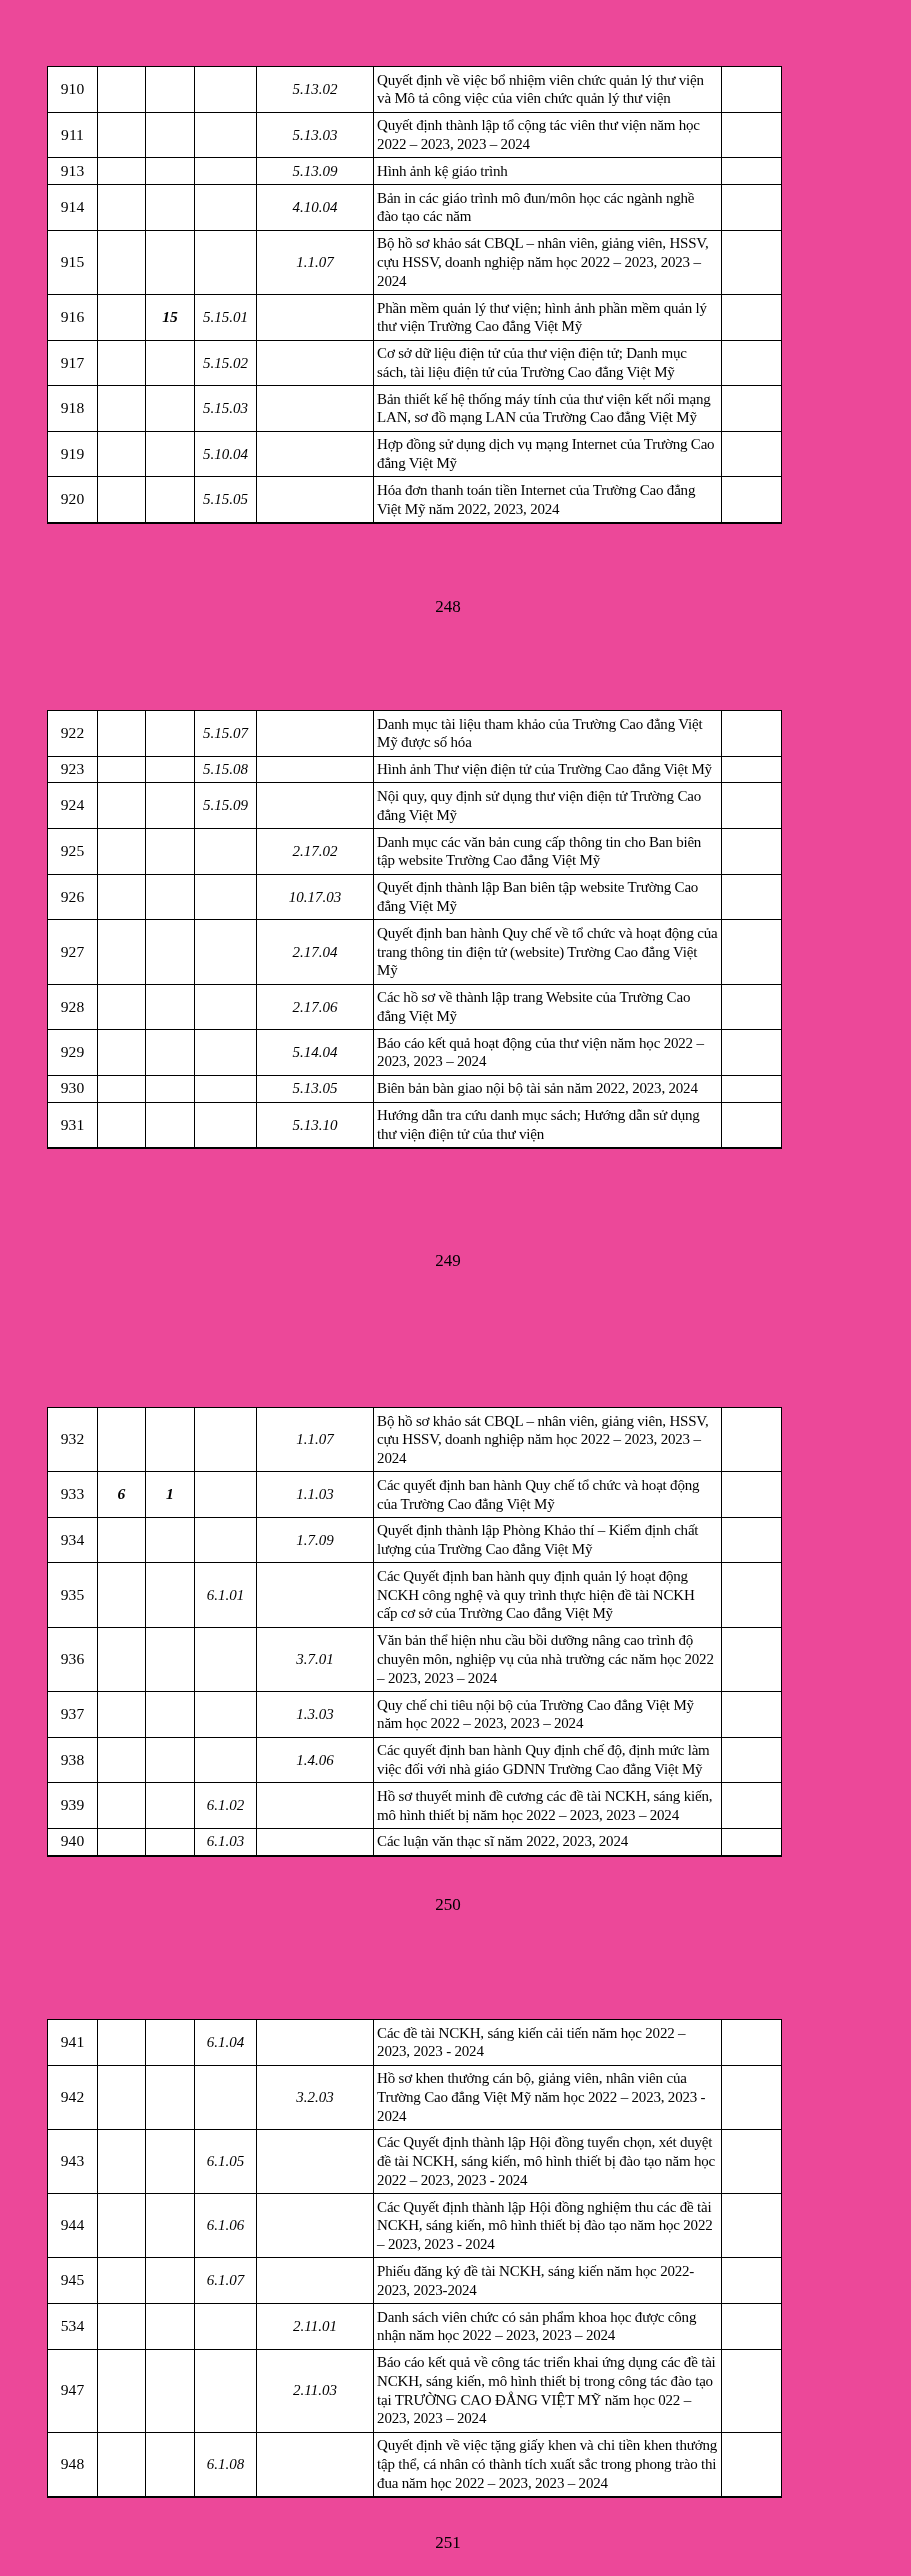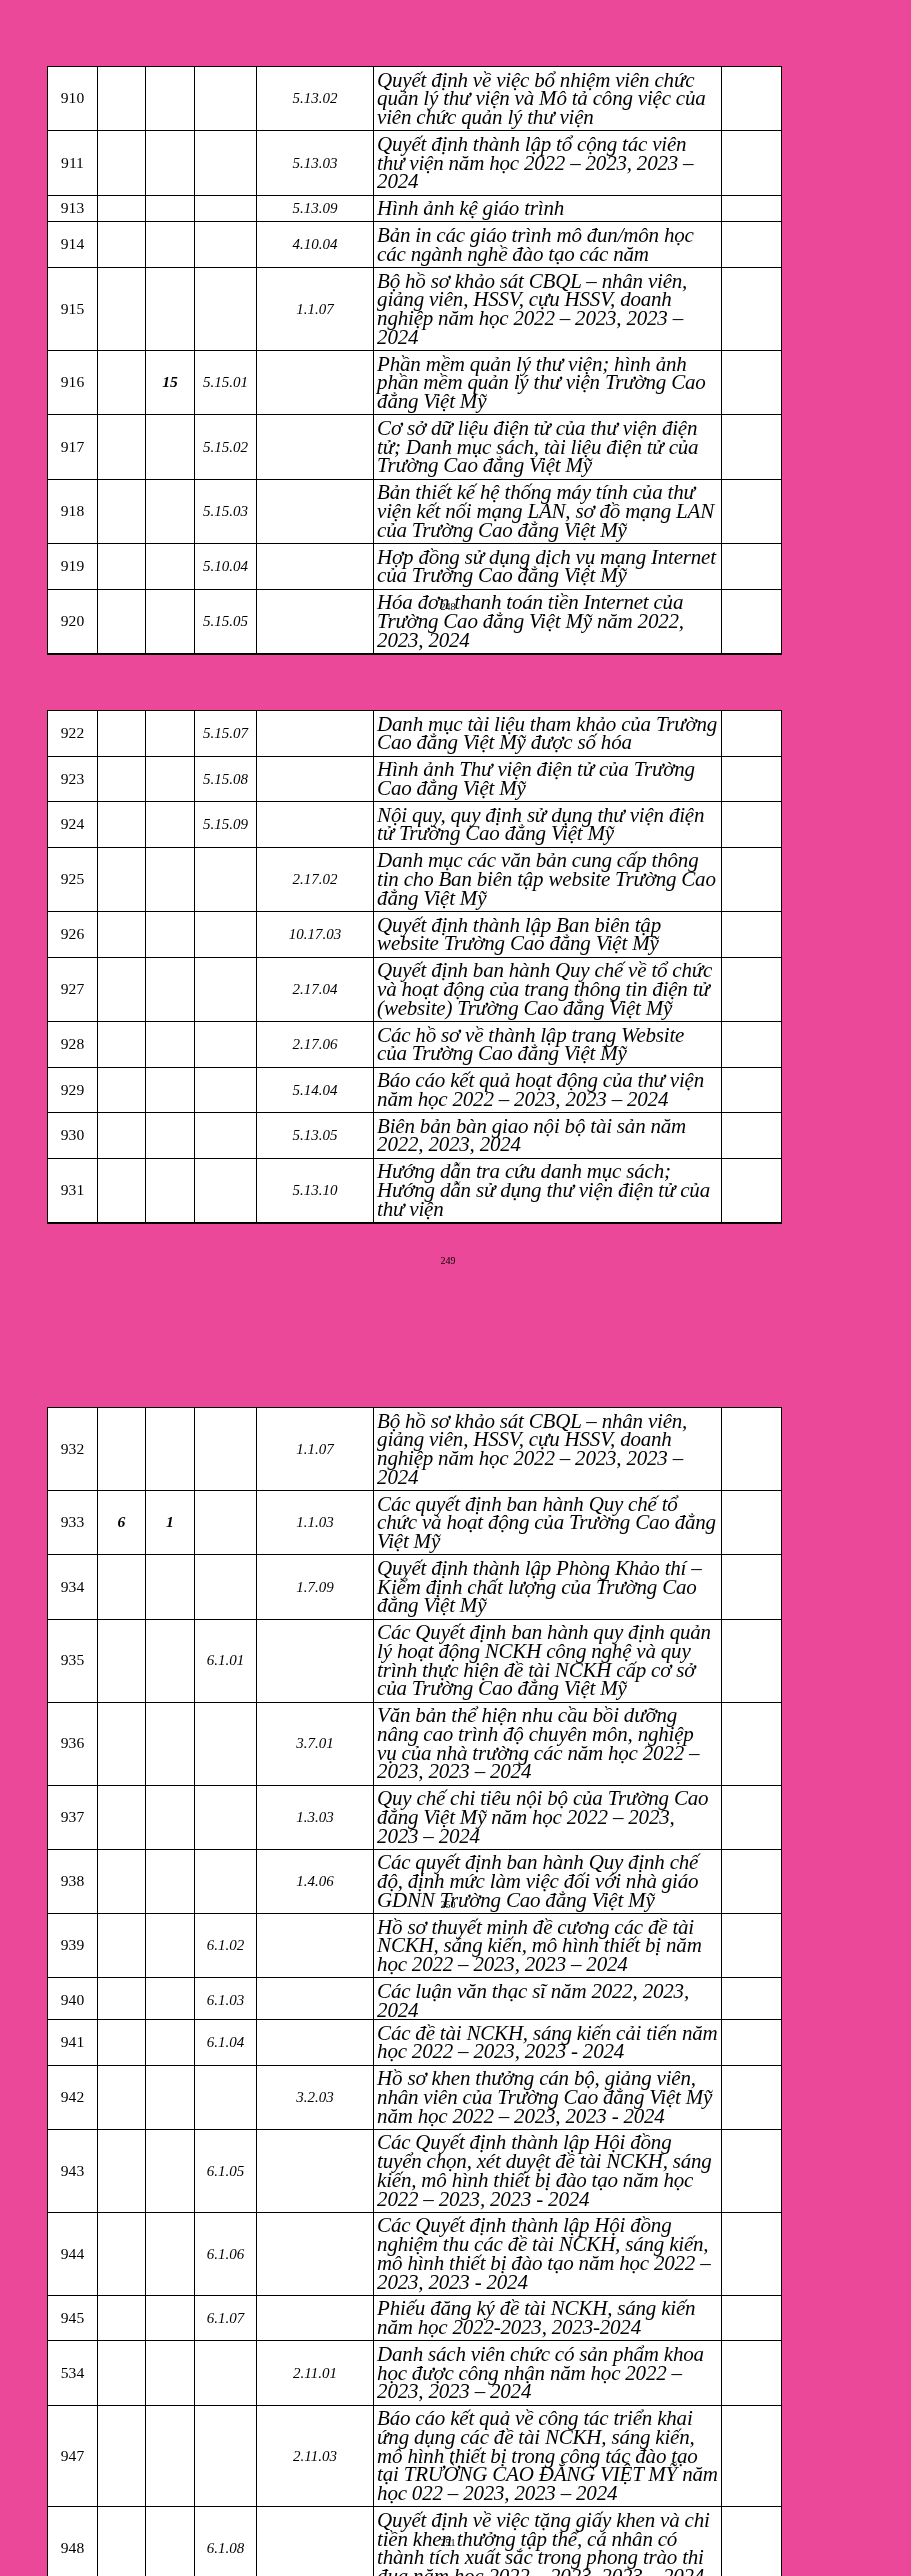--- a/index.html
+++ b/index.html
@@ -18,28 +18,28 @@
     vertical-align:middle;
     padding:3.6px 3.1px;
     line-height:18.7px;
     overflow:hidden;
   }
   table.doc-table tr:last-child td{border-bottom:2.6px solid #000;}
   td.cell-num{text-align:center;font-size:15.6px;font-style:normal;}
   td.cell-grp{text-align:center;font-size:15.6px;font-style:italic;font-weight:bold;}
   td.cell-code{text-align:center;font-size:15px;font-style:italic;}
   td.cell-desc{
-    text-align:left;font-size:21px;font-style:italic;
+    text-align:left;font-size:15px;
     letter-spacing:-0.2px;
     padding:3.6px 5.2px 3.6px 5.2px;
   }
   td.cell-note{}
   .page-num{
     position:absolute;left:0;width:896px;
-    text-align:center;font-size:10px;font-style:normal;
+    text-align:center;font-size:17px;font-style:normal;
     line-height:20px;
   }
 </style>
 </head>
 <body>
 
 <div class="canvas">
 
   <table class="doc-table" style="top:66px">
     <colgroup>

